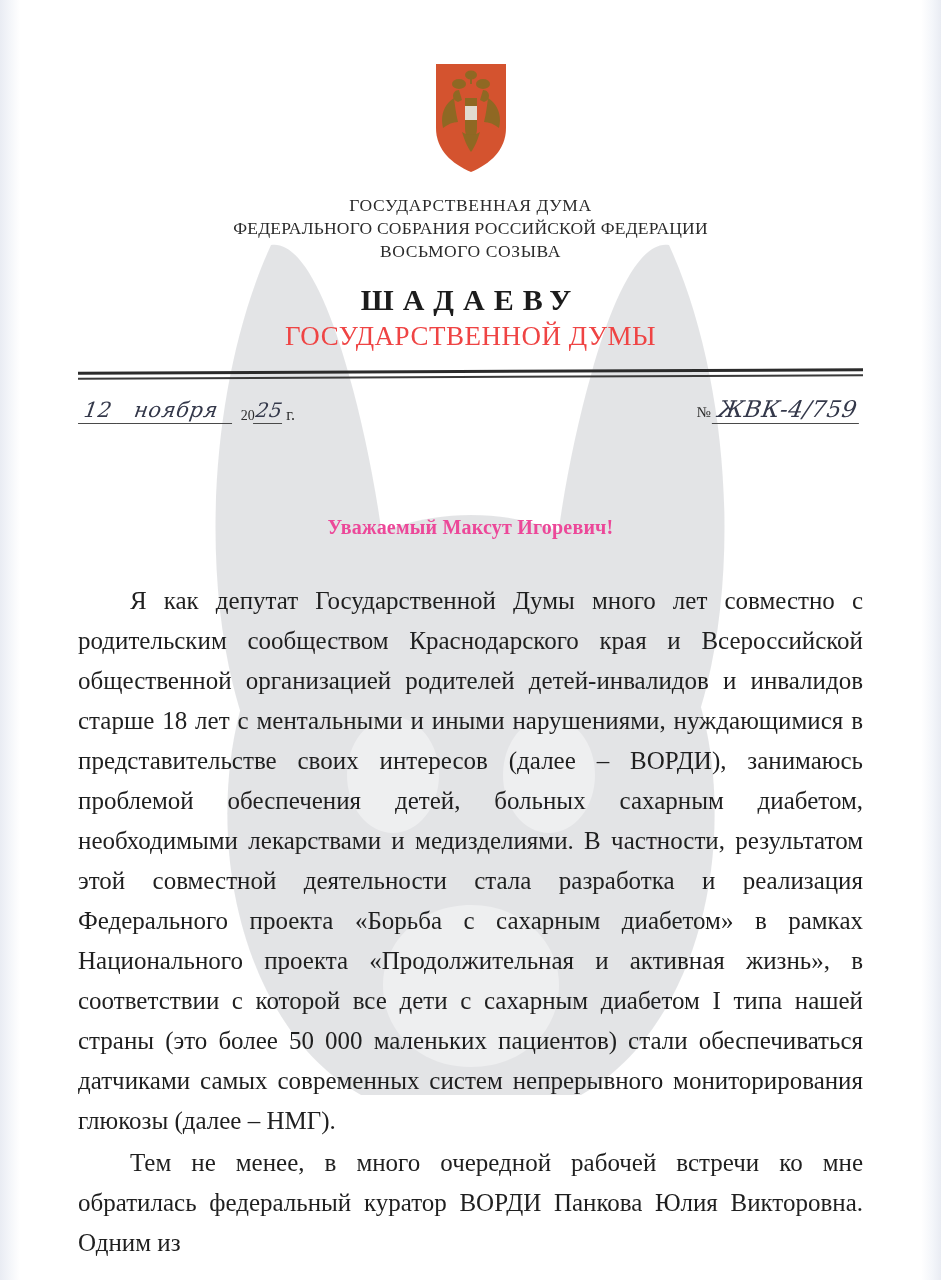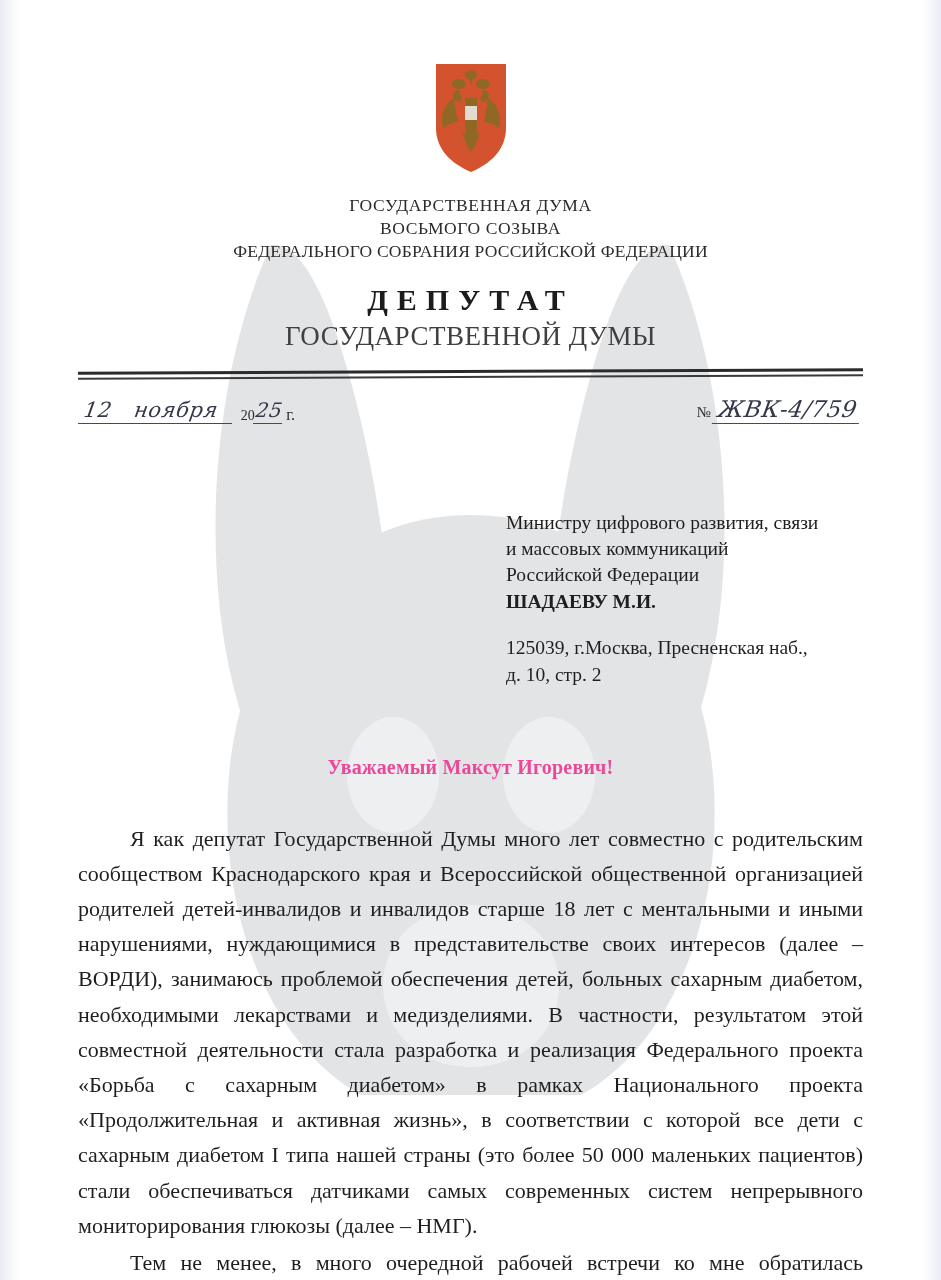--- a/index.html
+++ b/index.html
@@ -86,21 +86,21 @@
     margin-top: 20px;
     font-size: 30px;
     font-weight: bold;
     letter-spacing: 9px;
     color: #1c1c1c;
   }
   .duma {
     text-align: center;
     margin-top: 4px;
     font-size: 27px;
-    color: #404040;
+    color: #ef4444;
     letter-spacing: 0.5px;
   }
 
   .rules {
     margin-top: 18px;
     transform: rotate(-0.25deg);
   }
   .rule-thick {
     height: 3px;
     background: #2b2b2b;
@@ -198,21 +198,21 @@
     text-align: center;
     margin-top: 68px;
     font-size: 20px;
     font-weight: bold;
     color: #ec4899;
     letter-spacing: 0.2px;
   }
 
   .body-text {
     margin-top: 42px;
-    font-size: 22px;
+    font-size: 25px;
     line-height: 1.60;
     color: #1f1f1f;
     text-align: justify;
     text-justify: inter-word;
   }
   .body-text p {
     margin: 0;
     text-indent: 52px;
   }
   .body-text p + p { margin-top: 2px; }
@@ -269,25 +269,25 @@
             <path d="M30 70 C33 80, 36 86, 39 90 C42 86, 45 80, 48 70 C42 74, 36 74, 30 70 Z"></path>
           </g>
 
           <rect x="33" y="44" width="12" height="14" fill="#f0f0ee" opacity="0.85"></rect>
         </svg>
       </span>
     </div>
 
     <div class="org-lines">
       <div class="org-line">ГОСУДАРСТВЕННАЯ ДУМА</div>
+      <div class="org-line wide">ФЕДЕРАЛЬНОГО СОБРАНИЯ РОССИЙСКОЙ ФЕДЕРАЦИИ</div>
       <div class="org-line">ВОСЬМОГО СОЗЫВА</div>
-      <div class="org-line wide">ФЕДЕРАЛЬНОГО СОБРАНИЯ РОССИЙСКОЙ ФЕДЕРАЦИИ</div>
-    </div>
-
-    <div class="deputat">ДЕПУТАТ</div>
+    </div>
+
+    <div class="deputat">ШАДАЕВУ</div>
     <div class="duma">ГОСУДАРСТВЕННОЙ ДУМЫ</div>
 
     <div class="rules">
       <div class="rule-thick"></div>
       <div class="rule-thin"></div>
     </div>
 
     <div class="meta-row">
       <div class="date-block">
         <span class="hand date-day">12</span>
@@ -295,28 +295,20 @@
         <span class="date-year-fixed">20</span>
         <span class="hand date-year-hand">25</span>
         <span class="date-suffix">г.</span>
       </div>
       <div class="num-block">
         <span class="num-sign">№</span>
         <span class="hand num-value">ЖВК-4/759</span>
       </div>
     </div>
 
-    <div class="addressee">
-      <div>Министру цифрового развития, связи</div>
-      <div>и массовых коммуникаций</div>
-      <div>Российской Федерации</div>
-      <div class="name">ШАДАЕВУ М.И.</div>
-      <div class="addr">125039, г.Москва, Пресненская наб.,</div>
-      <div>д. 10, стр. 2</div>
-    </div>
 
     <div class="greeting">Уважаемый Максут Игоревич!</div>
 
     <div class="body-text">
       <p>Я как депутат Государственной Думы много лет совместно с родительским сообществом Краснодарского края и Всероссийской общественной организацией родителей детей-инвалидов и инвалидов старше 18 лет с ментальными и иными нарушениями, нуждающимися в представительстве своих интересов (далее – ВОРДИ), занимаюсь проблемой обеспечения детей, больных сахарным диабетом, необходимыми лекарствами и медизделиями. В частности, результатом этой совместной деятельности стала разработка и реализация Федерального проекта «Борьба с сахарным диабетом» в рамках Национального проекта «Продолжительная и активная жизнь», в соответствии с которой все дети с сахарным диабетом I типа нашей страны (это более 50 000 маленьких пациентов) стали обеспечиваться датчиками самых современных систем непрерывного мониторирования глюкозы (далее – НМГ).</p>
       <p>Тем не менее, в много очередной рабочей встречи ко мне обратилась федеральный куратор ВОРДИ Панкова Юлия Викторовна. Одним из</p>
     </div>
 
   </div>
 </div>

